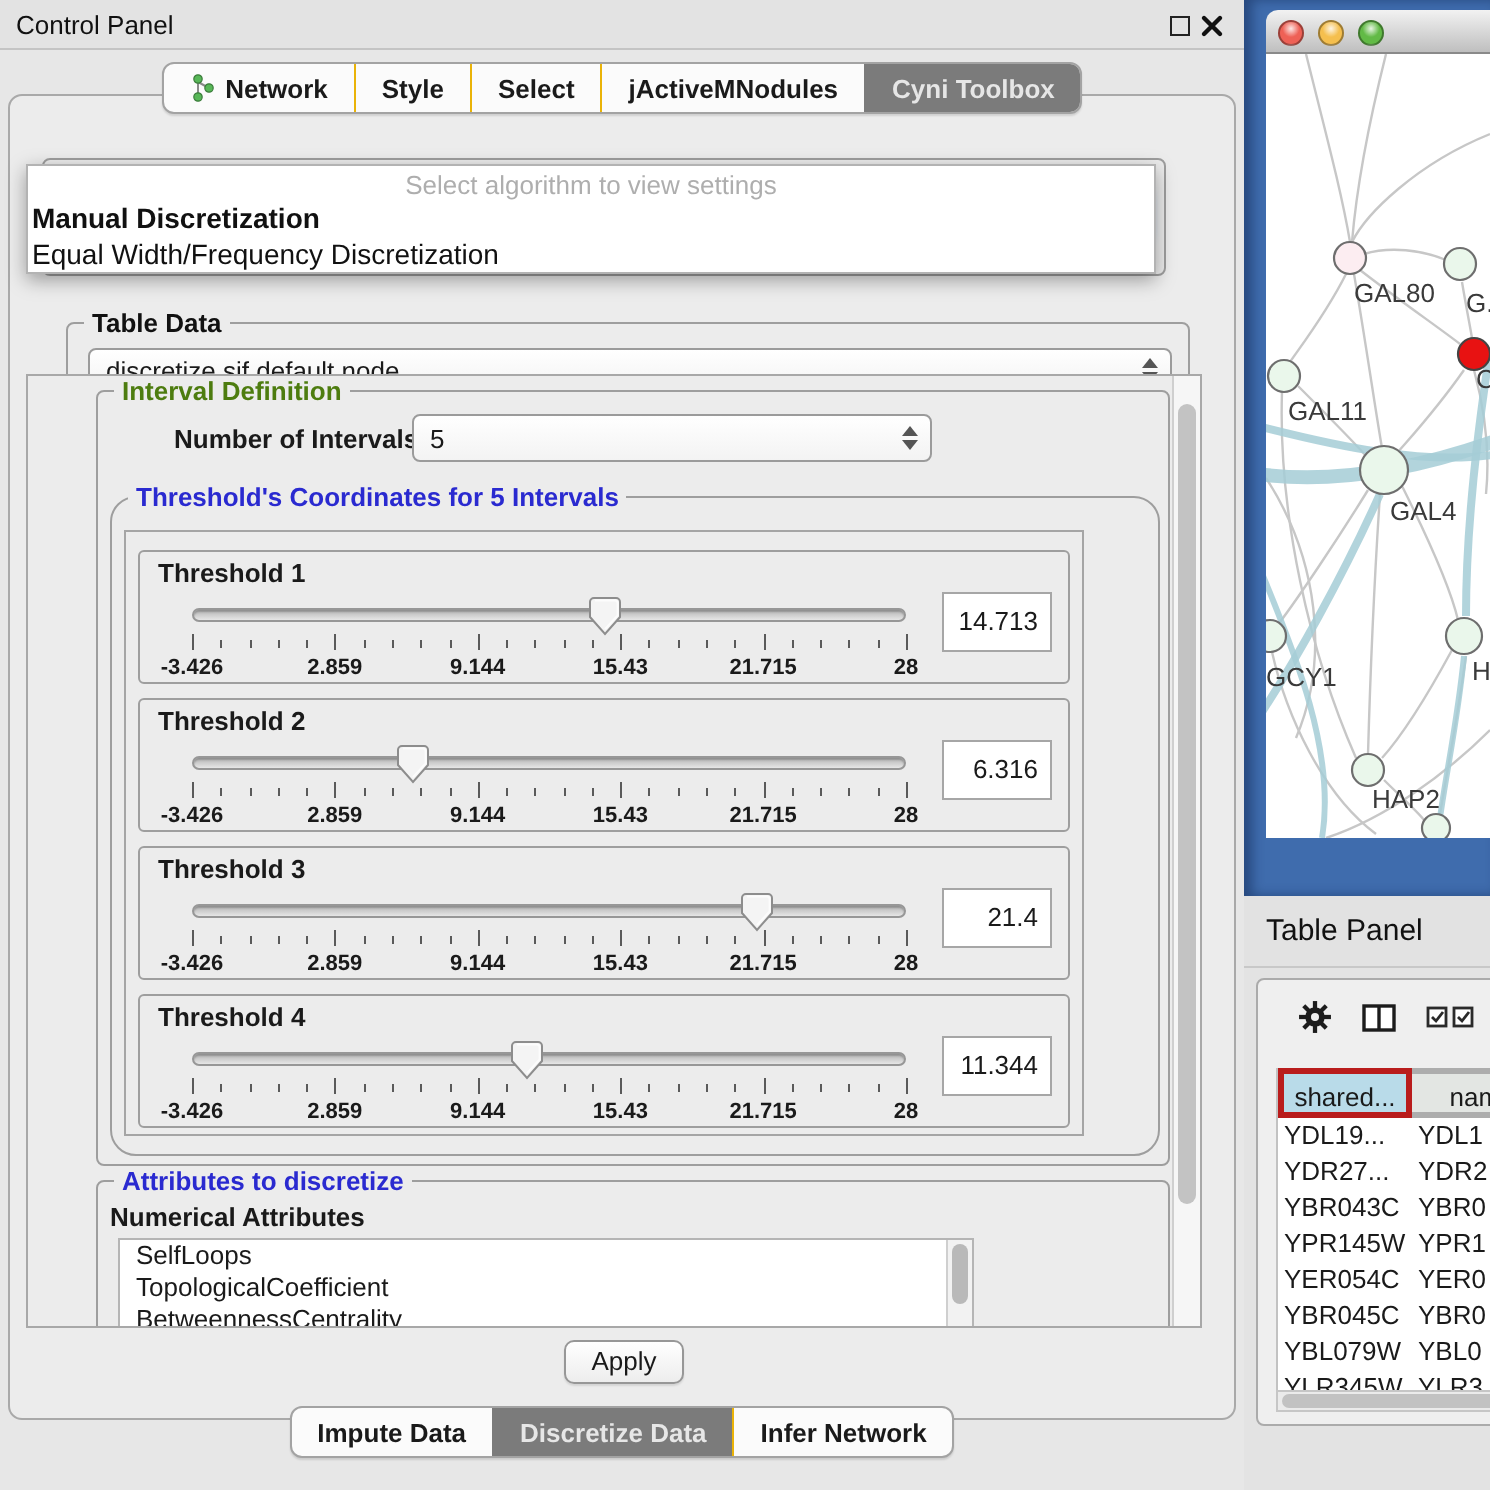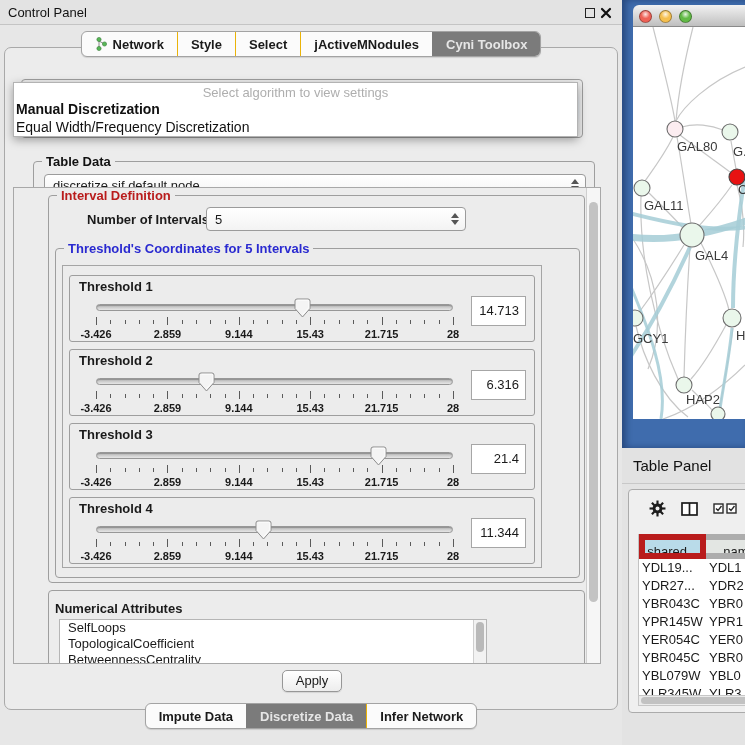--- a/index.html
+++ b/index.html
@@ -29,21 +29,21 @@
 
   
   .outer-panel{position:absolute;left:4px;top:47px;width:614px;height:663px;background:#ececec;
                border:1px solid #a9a9a9;border-radius:7px;}
 
   
   .group{position:absolute;border:1px solid #9e9e9e;border-radius:4px;background:#ececec;}
   .legend{position:absolute;top:-8px;left:8px;background:#ececec;padding:0 4px;font-size:13px;
           font-weight:700;white-space:nowrap;}
   .legend.black{color:#111;}
-  .legend.green{color:#b91c1c;}
+  .legend.green{color:#4d7c0f;}
   .legend.blue{color:#2a2ad0;}
 
   
   .combo{position:absolute;background:linear-gradient(#ffffff,#f3f3f3);border:1px solid #9b9b9b;
          border-radius:4px;font-size:13px;}
   .combo .combo-text{position:absolute;left:8px;top:0;bottom:0;right:20px;display:flex;align-items:center;
          overflow:hidden;white-space:nowrap;}
   .combo .stepper{position:absolute;right:4px;top:0;bottom:0;width:12px;display:flex;flex-direction:column;
          align-items:center;justify-content:center;gap:2px;}
   .arr-up{width:0;height:0;border-left:4px solid transparent;border-right:4px solid transparent;
@@ -107,21 +107,21 @@
   .net-canvas{position:absolute;left:11px;top:27px;width:112px;height:392px;background:#ffffff;overflow:hidden;}
 
   .tp-titlebar{position:absolute;left:0;top:448px;width:123px;height:36px;background:#e2e2e2;
                border-bottom:1px solid #c8c8c8;}
   .tp-title{position:absolute;left:11px;top:0;line-height:36px;font-size:15px;color:#111;}
   .tp-panel{position:absolute;left:6px;top:489px;width:150px;height:224px;background:#efefef;
             border:1px solid #ababab;border-radius:4px;}
   .tp-toolbar-icon{position:absolute;top:10px;display:inline-flex;}
   .tp-table{position:absolute;left:9px;top:44px;width:141px;background:#ffffff;border-left:1px solid #c2c2c2;}
   .tp-header{display:flex;height:25px;}
-  .tp-hcell{font-size:13px;text-align:center;line-height:23px;border:6px solid #b91c1c;overflow:hidden;white-space:nowrap;}
+  .tp-hcell{font-size:13px;text-align:center;line-height:23px;border:3px solid #b91c1c;overflow:hidden;white-space:nowrap;}
   .tp-hcell.c1{width:67px;background:#b9dbe9;}
   .tp-hcell.c2{flex:1;background:#e3e6e3;border-left:none;border-color:#adadad;}
   .tp-rows{height:137px;overflow:hidden;}
   .tp-row{display:flex;height:18px;line-height:18px;font-size:13px;background:#fff;}
   .tp-row .c1{width:67px;padding-left:3px;overflow:hidden;white-space:nowrap;}
   .tp-row .c2{flex:1;padding-left:3px;overflow:hidden;white-space:nowrap;}
   .tp-hscroll{position:absolute;left:9px;top:205px;width:141px;height:11px;background:#ebebeb;
               border:1px solid #c6c6c6;}
   .tp-hscroll .thumb-h{position:absolute;left:2px;top:1px;width:128px;height:7px;background:#c2c2c2;border-radius:4px;}
 
@@ -173,21 +173,21 @@
           <span class="legend green">Interval Definition</span>
           <span style="position:absolute;left:38px;top:16px;font-size:13px;font-weight:700;" class="nowrap">Number of Intervals</span>
           <div class="combo" style="left:157px;top:11px;width:260px;height:24px;">
             <span class="combo-text">5</span>
             <span class="stepper">
                 <span class="arr-up"></span>
                 <span class="arr-dn"></span>
               </span>
           </div>
 
-          <div class="group" style="left:6px;top:52px;width:525px;height:330px;background:#ececec;">
+          <div class="group" style="left:6px;top:52px;width:525px;height:330px;background:#ececec;border-radius:13px;">
             <span class="legend blue">Threshold's Coordinates for 5 Intervals</span>
             <div class="thresh-wrap" id="thresh-container">
                 <div class="th-block">
                   <div class="th-label">Threshold 1</div>
                   <div class="slider-zone">
                     <div class="track"></div>
                     <div class="ticks">
                       <span class="tick major" style="left: 0%;"></span>
                       <span class="tick" style="left: 4%;"></span>
                       <span class="tick" style="left: 8%;"></span>
@@ -369,20 +369,21 @@
                       </svg>
                     </div>
                   </div>
                   <div class="value-box">11.344</div>
                 </div>
               </div>
           </div>
         </div>
 
         <div class="group" style="left:34px;top:402px;width:537px;height:120px;">
+          <span class="legend blue">Attributes to discretize</span>
           <span class="attr-heading nowrap">Numerical Attributes</span>
           <div class="attr-list" id="attr-list">
             <div class="attr-item">SelfLoops</div>
               <div class="attr-item">TopologicalCoefficient</div>
               <div class="attr-item">BetweennessCentrality</div>
               <div class="attr-scroll">
                 <div class="thumb-v"></div>
               </div>
           </div>
         </div>

